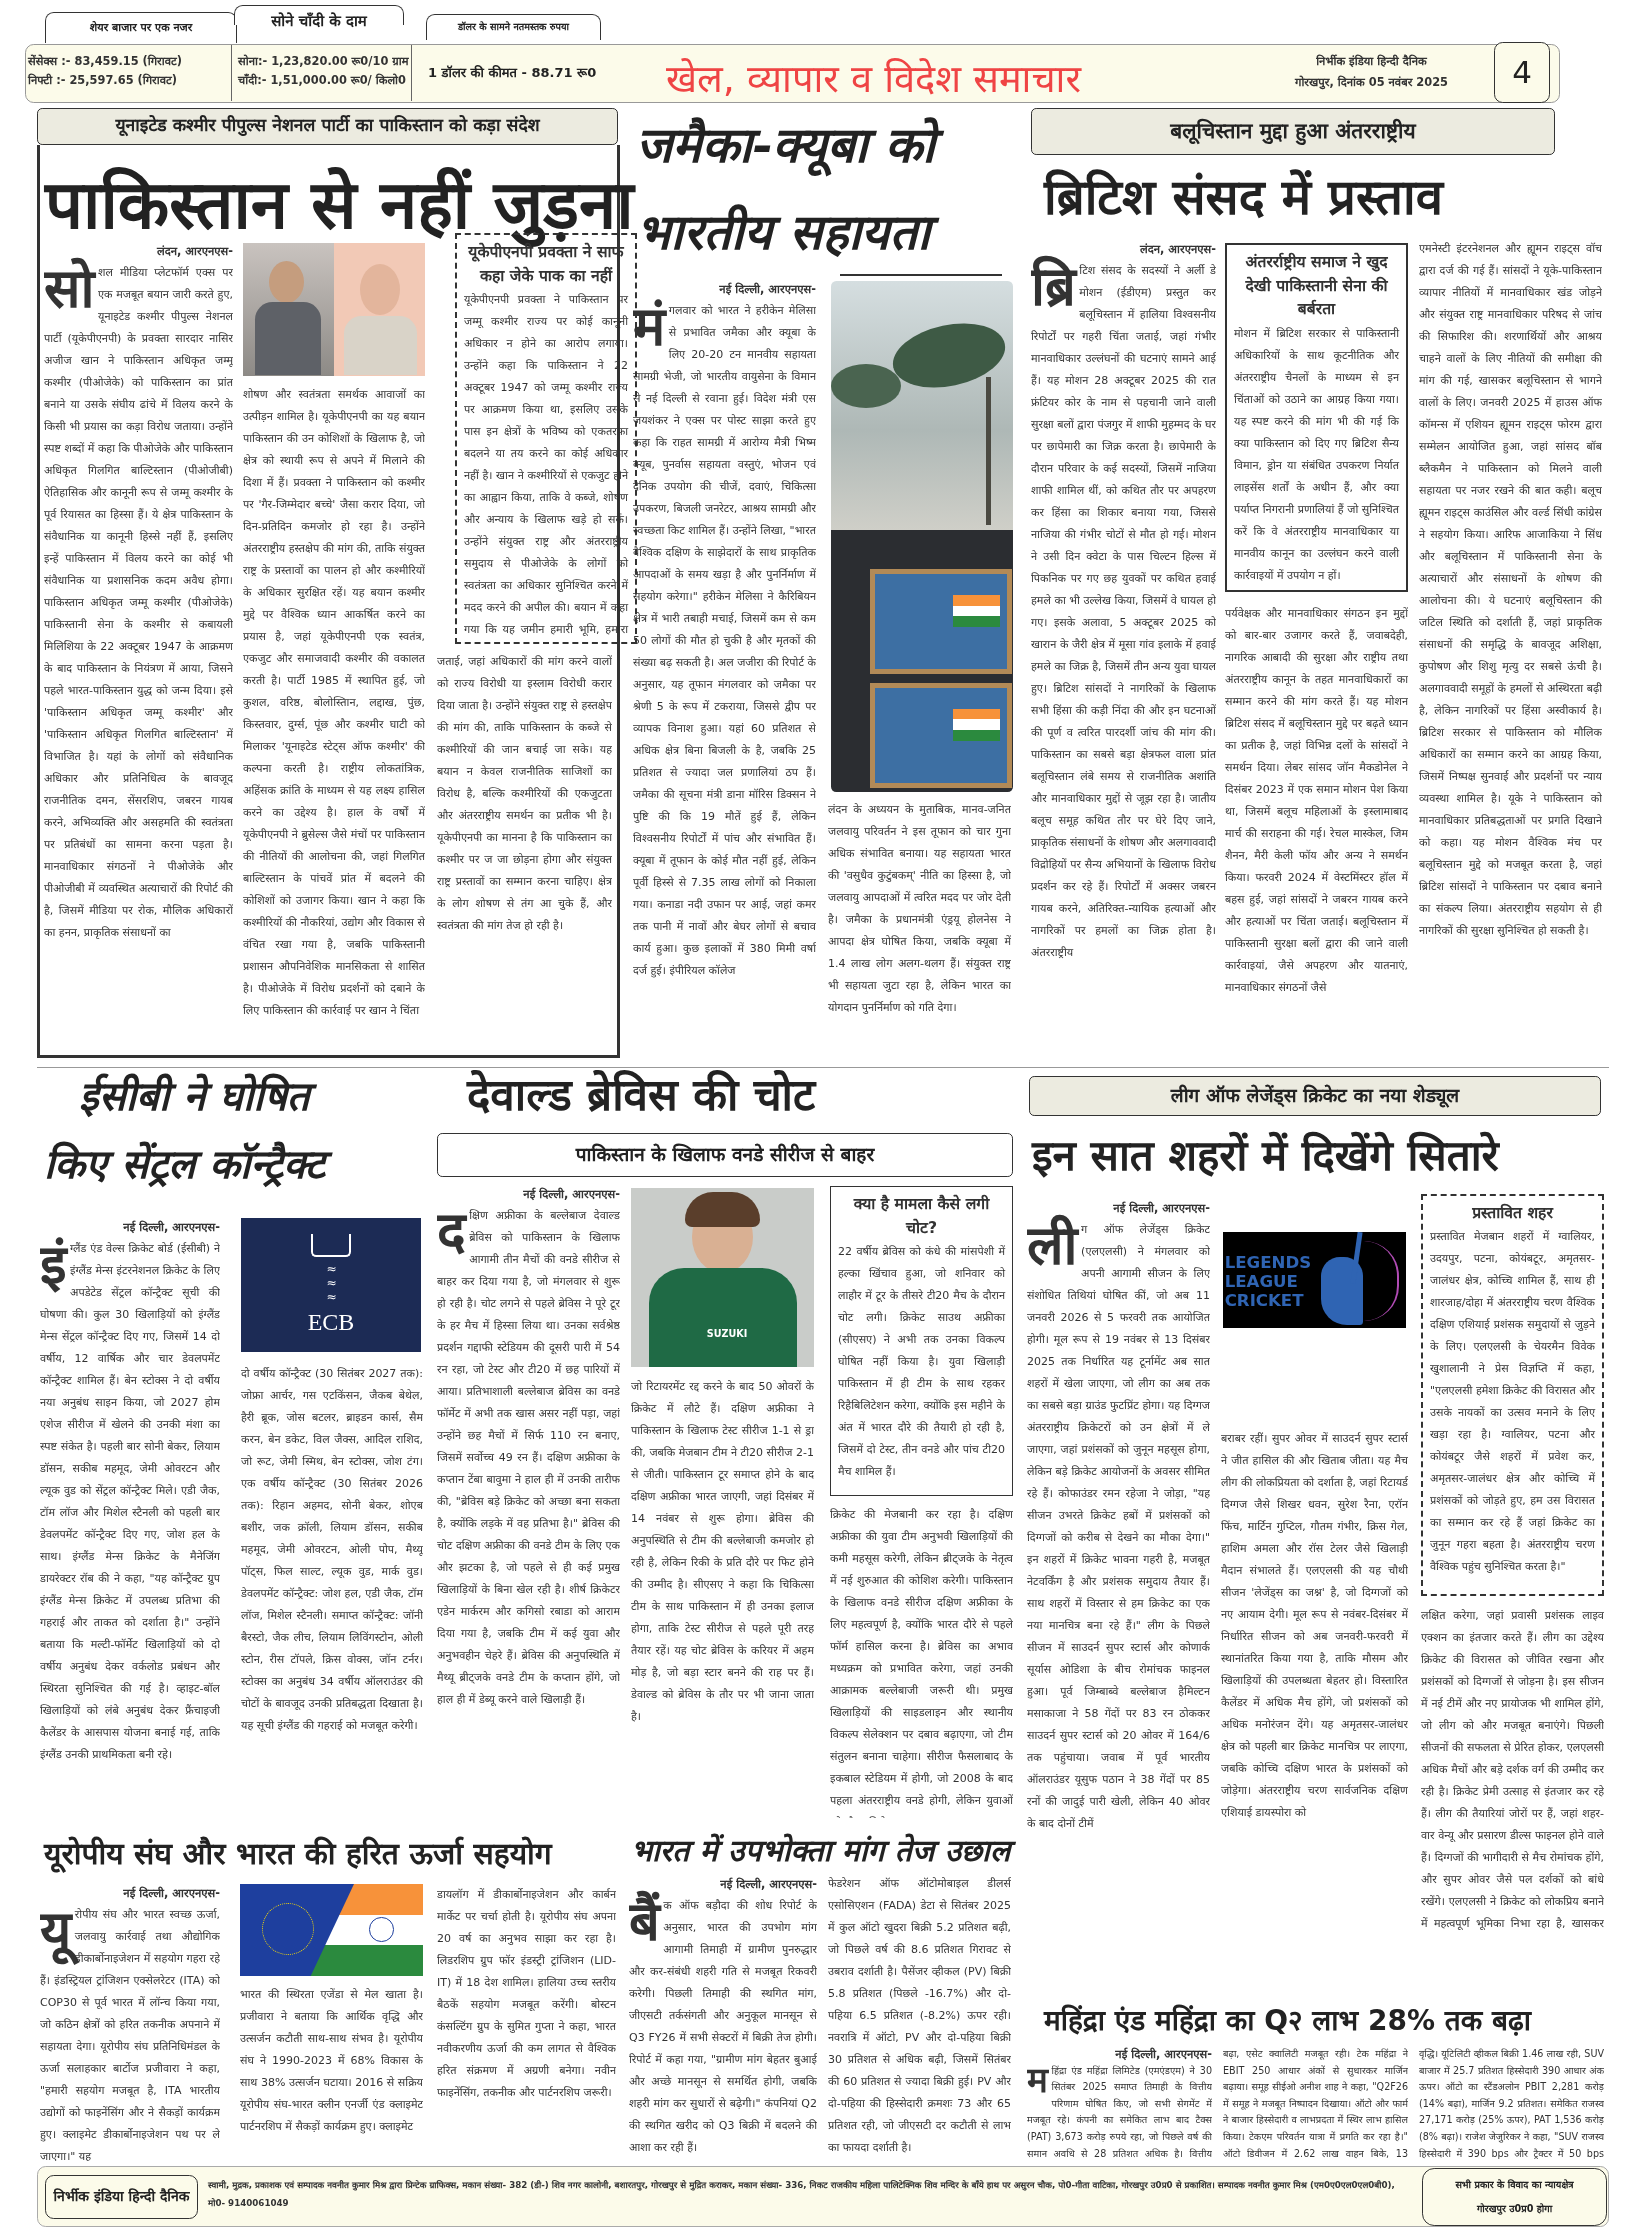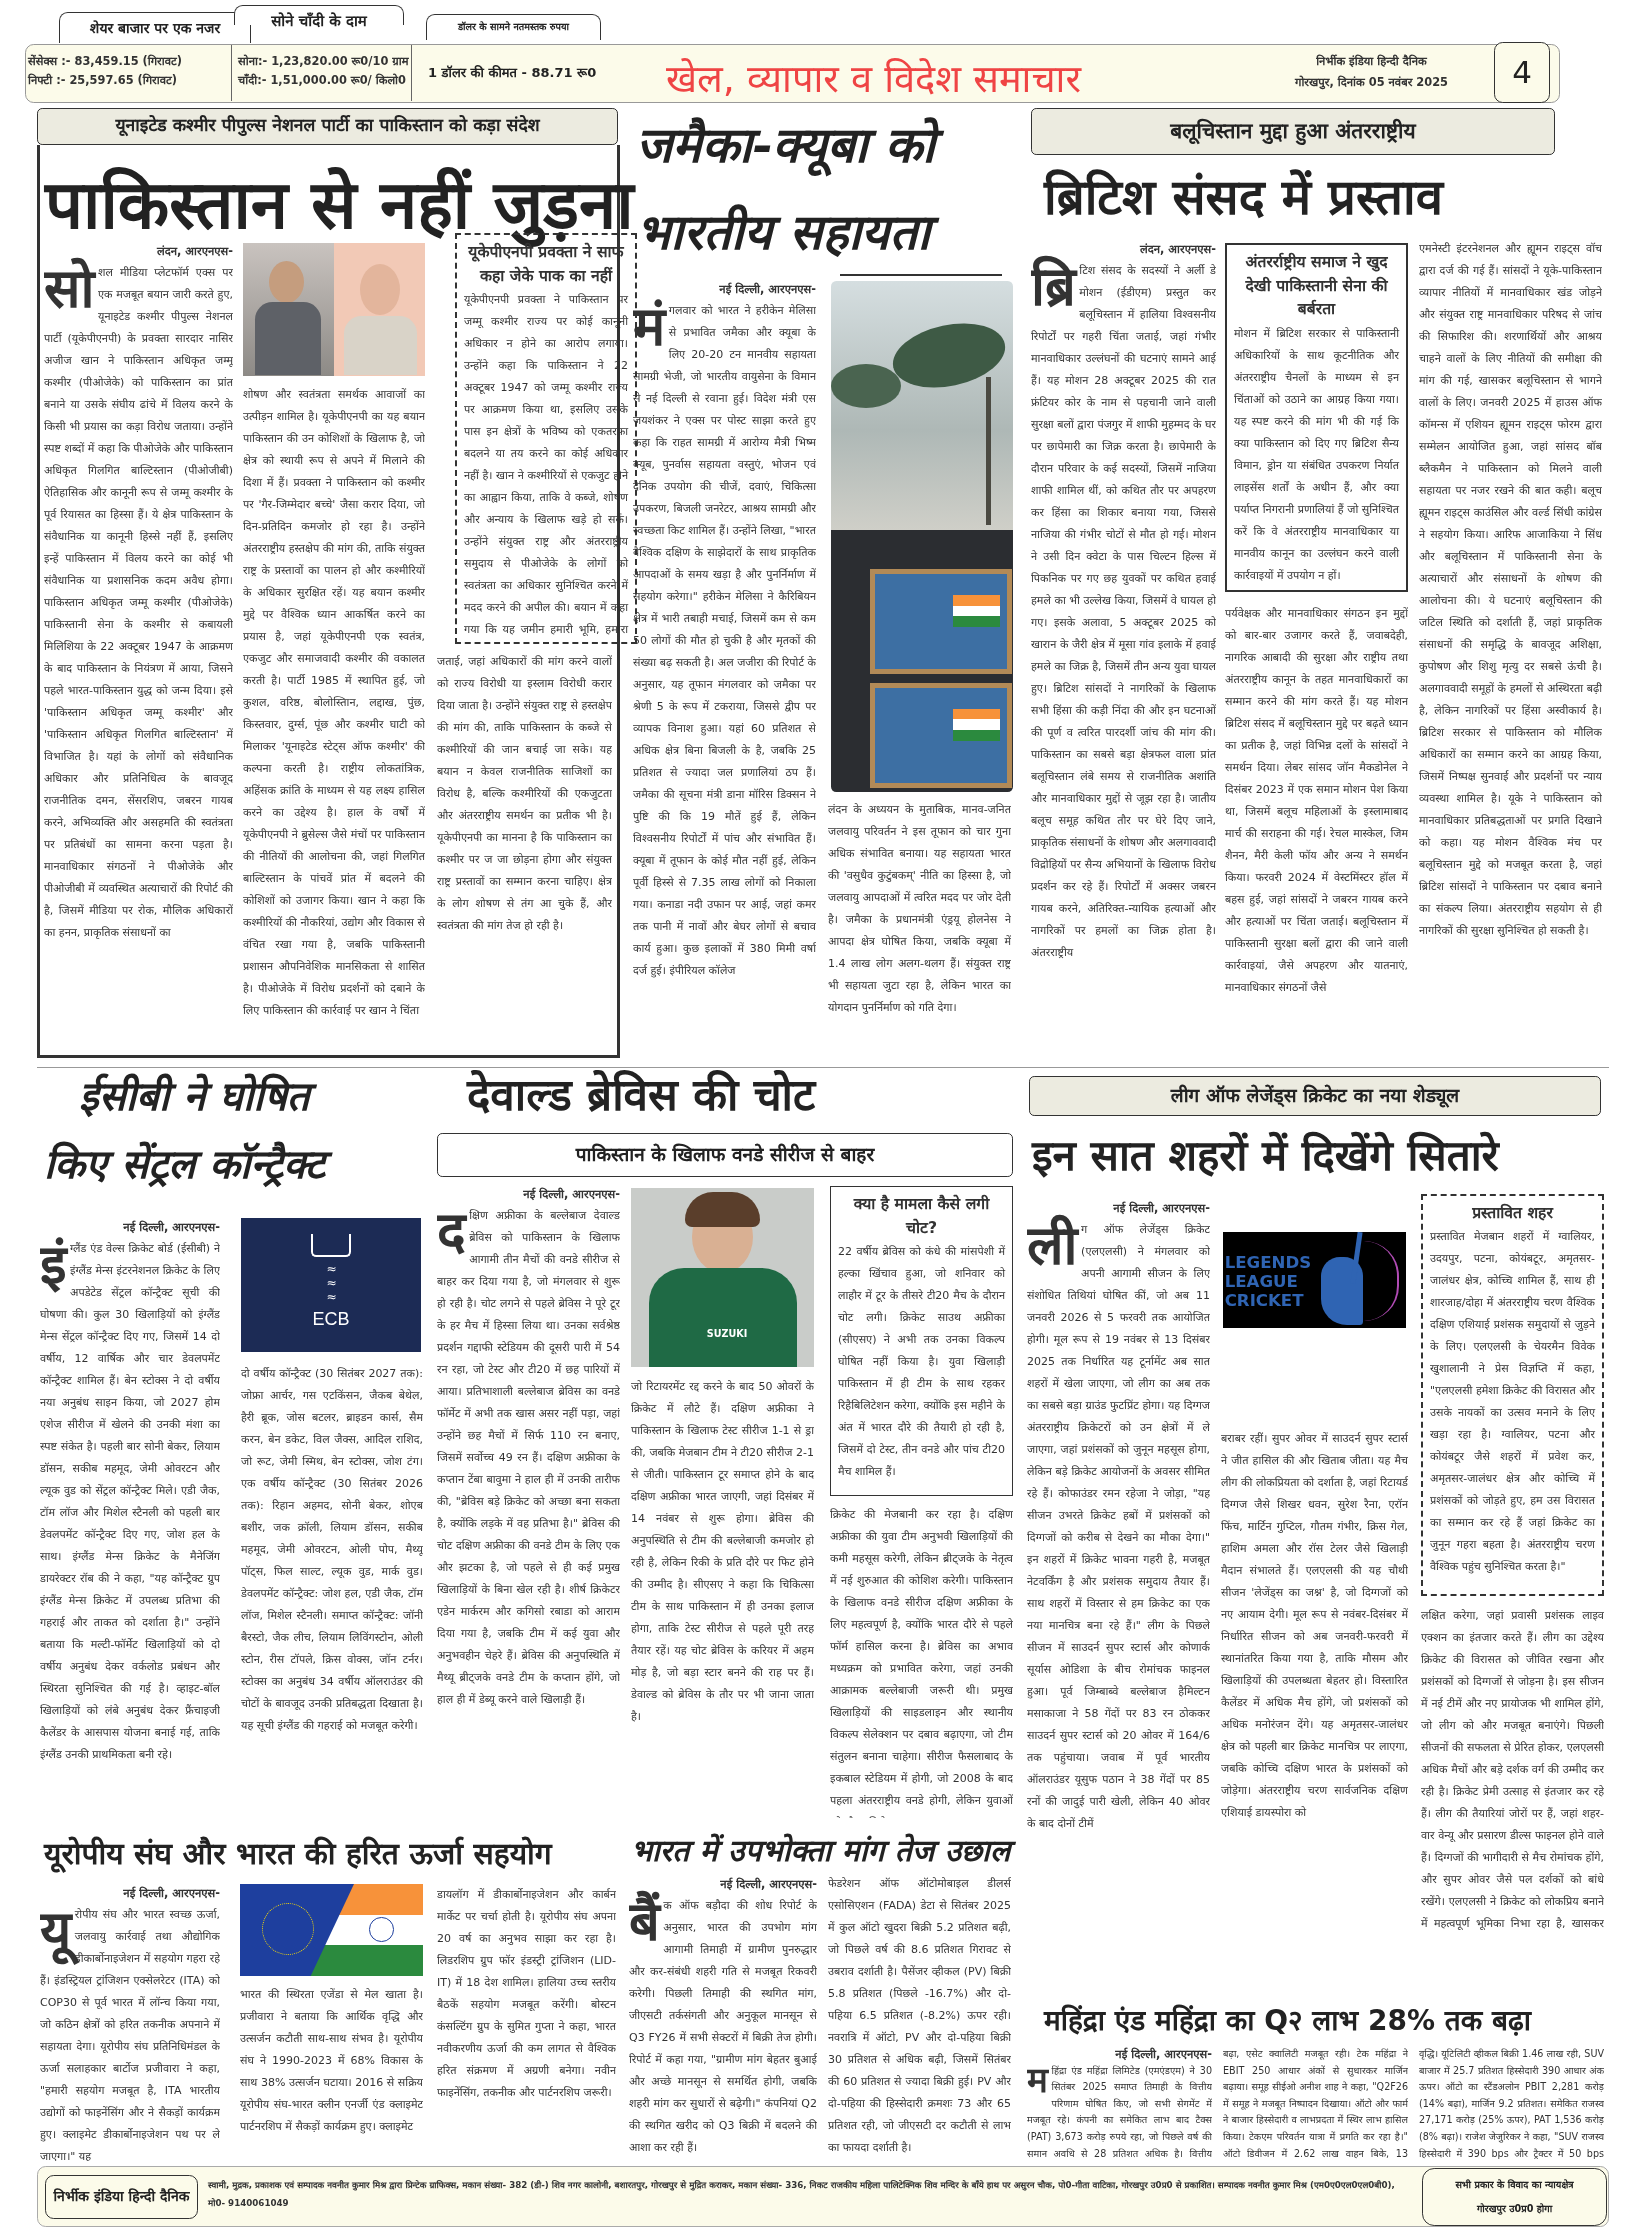--- a/index.html
+++ b/index.html
@@ -20,21 +20,21 @@
 .box h3{text-align:center;font-size:15.7px;line-height:23.6px;margin-bottom:1.7px}
 .dashed{border:2.6px dashed #333}
 .solid{border:2.6px solid #333}
 .photo{position:absolute;overflow:hidden}
 .rule{position:absolute;background:#333}
 .footer{position:absolute;top:2166px;left:37px;width:1572px;height:61px;background:#fcfbea;border-radius:8.7px;border:0.9px solid #aaa}
 </style>
 </head>
 <body>
 
-<div class="tab" style="left:59px;top:12.2px;width:192px;height:31px;font-size:14px;line-height:30px">शेयर बाजार पर एक नजर</div>
+<div class="tab" style="left:45px;top:12.2px;width:192px;height:31px;font-size:11px;line-height:30px">शेयर बाजार पर एक नजर</div>
 <div class="tab" style="left:234px;top:5px;width:170px;height:20px;font-size:15px;line-height:30px">सोने चाँदी के दाम</div>
 <div class="tab" style="left:426px;top:12.2px;width:175px;height:26px;font-size:9.6px;line-height:24.5px;top:14px">डॉलर के सामने नतमस्तक रुपया</div>
 
 <div class="band"></div>
 <div class="abs mini" style="left:28px;top:52px">
   <div>सेंसेक्स :- 83,459.15  (गिरावट)</div>
   <div>निफ्टी :-  25,597.65  (गिरावट)</div>
 </div>
 <div class="vsep" style="left:231px"></div>
 <div class="abs mini" style="left:238px;top:52px">
@@ -116,21 +116,21 @@
 
 <div class="hl ital" style="left:79px;top:1076px;font-size:40px">ईसीबी ने घोषित</div>
 <div class="hl ital" style="left:44px;top:1144px;font-size:40px">किए सेंट्रल कॉन्ट्रैक्ट</div>
 <div class="col" style="left:40px;top:1216px;width:180px;height:603px">
   <div class="dateline">नई दिल्ली, आरएनएस-</div>
   <span class="drop">इं</span><span>ग्लैंड एंड वेल्स क्रिकेट बोर्ड (ईसीबी) ने इंग्लैंड मेन्स इंटरनेशनल क्रिकेट के लिए अपडेटेड सेंट्रल कॉन्ट्रैक्ट सूची की घोषणा की। कुल 30 खिलाड़ियों को इंग्लैंड मेन्स सेंट्रल कॉन्ट्रैक्ट दिए गए, जिसमें 14 दो वर्षीय, 12 वार्षिक और चार डेवलपमेंट कॉन्ट्रैक्ट शामिल हैं। बेन स्टोक्स ने दो वर्षीय नया अनुबंध साइन किया, जो 2027 होम एशेज सीरीज में खेलने की उनकी मंशा का स्पष्ट संकेत है। पहली बार सोनी बेकर, लियाम डॉसन, सकीब महमूद, जेमी ओवरटन और ल्यूक वुड को सेंट्रल कॉन्ट्रैक्ट मिले। एडी जैक, टॉम लॉज और मिशेल स्टैनली को पहली बार डेवलपमेंट कॉन्ट्रैक्ट दिए गए, जोश हल के साथ। इंग्लैंड मेन्स क्रिकेट के मैनेजिंग डायरेक्टर रॉब की ने कहा, "यह कॉन्ट्रैक्ट ग्रुप इंग्लैंड मेन्स क्रिकेट में उपलब्ध प्रतिभा की गहराई और ताकत को दर्शाता है।" उन्होंने बताया कि मल्टी-फॉर्मेट खिलाड़ियों को दो वर्षीय अनुबंध देकर वर्कलोड प्रबंधन और स्थिरता सुनिश्चित की गई है। व्हाइट-बॉल खिलाड़ियों को लंबे अनुबंध देकर फ्रैंचाइजी कैलेंडर के आसपास योजना बनाई गई, ताकि इंग्लैंड उनकी प्राथमिकता बनी रहे।</span>
 </div>
 <div class="photo" style="left:241px;top:1218px;width:180px;height:134px;background:#1c2b55">
   <div style="position:absolute;left:70px;top:15.7px;width:40px;height:23px;border:2.6px solid #fff;border-top:none;border-radius:0 0 5.2px 5.2px"></div>
   <div style="position:absolute;left:72px;top:44px;width:37px;height:44px;color:#fff;font-size:12.2px;line-height:14px;text-align:center">≈<br>≈<br>≈</div>
-  <div style="position:absolute;left:0;top:91px;width:100%;text-align:center;color:#fff;font-family:Liberation Sans, sans-serif;font-size:18px">ECB</div>
+  <div style="position:absolute;left:0;top:91px;width:100%;text-align:center;color:#fff;font-family:Liberation Serif, serif;font-size:24px">ECB</div>
 </div>
 <div class="col" style="left:241px;top:1363px;width:182px;height:454px"><span>दो वर्षीय कॉन्ट्रैक्ट (30 सितंबर 2027 तक): जोफ्रा आर्चर, गस एटकिंसन, जैकब बेथेल, हैरी ब्रूक, जोस बटलर, ब्राइडन कार्स, सैम करन, बेन डकेट, विल जैक्स, आदिल राशिद, जो रूट, जेमी स्मिथ, बेन स्टोक्स, जोश टंग। एक वर्षीय कॉन्ट्रैक्ट (30 सितंबर 2026 तक): रिहान अहमद, सोनी बेकर, शोएब बशीर, जक क्रॉली, लियाम डॉसन, सकीब महमूद, जेमी ओवरटन, ओली पोप, मैथ्यू पॉट्स, फिल साल्ट, ल्यूक वुड, मार्क वुड। डेवलपमेंट कॉन्ट्रैक्ट: जोश हल, एडी जैक, टॉम लॉज, मिशेल स्टैनली। समाप्त कॉन्ट्रैक्ट: जॉनी बैरस्टो, जैक लीच, लियाम लिविंगस्टोन, ओली स्टोन, रीस टॉपले, क्रिस वोक्स, जॉन टर्नर। स्टोक्स का अनुबंध 34 वर्षीय ऑलराउंडर की चोटों के बावजूद उनकी प्रतिबद्धता दिखाता है। यह सूची इंग्लैंड की गहराई को मजबूत करेगी।</span></div>
 
 <div class="hl" style="left:467px;top:1073px;font-size:44px">देवाल्ड ब्रेविस की चोट</div>
 <div class="subhd white" style="left:437px;top:1133px;width:576px;height:44px;font-size:19px;line-height:40px">पाकिस्तान के खिलाफ वनडे सीरीज से बाहर</div>
 <div class="col" style="left:437px;top:1183px;width:183px;height:633px">
   <div class="dateline">नई दिल्ली, आरएनएस-</div>
   <span class="drop">द</span><span>क्षिण अफ्रीका के बल्लेबाज देवाल्ड ब्रेविस को पाकिस्तान के खिलाफ आगामी तीन मैचों की वनडे सीरीज से बाहर कर दिया गया है, जो मंगलवार से शुरू हो रही है। चोट लगने से पहले ब्रेविस ने पूरे टूर के हर मैच में हिस्सा लिया था। उनका सर्वश्रेष्ठ प्रदर्शन गद्दाफी स्टेडियम की दूसरी पारी में 54 रन रहा, जो टेस्ट और टी20 में छह पारियों में आया। प्रतिभाशाली बल्लेबाज ब्रेविस का वनडे फॉर्मेट में अभी तक खास असर नहीं पड़ा, जहां उन्होंने छह मैचों में सिर्फ 110 रन बनाए, जिसमें सर्वोच्च 49 रन हैं। दक्षिण अफ्रीका के कप्तान टेंबा बावुमा ने हाल ही में उनकी तारीफ की, "ब्रेविस बड़े क्रिकेट को अच्छा बना सकता है, क्योंकि लड़के में वह प्रतिभा है।" ब्रेविस की चोट दक्षिण अफ्रीका की वनडे टीम के लिए एक और झटका है, जो पहले से ही कई प्रमुख खिलाड़ियों के बिना खेल रही है। शीर्ष क्रिकेटर एडेन मार्करम और कगिसो रबाडा को आराम दिया गया है, जबकि टीम में कई युवा और अनुभवहीन चेहरे हैं। ब्रेविस की अनुपस्थिति में मैथ्यू ब्रीट्जके वनडे टीम के कप्तान होंगे, जो हाल ही में डेब्यू करने वाले खिलाड़ी हैं।</span>
 </div>
 <div class="photo" style="left:631px;top:1188px;width:183px;height:179px;background:#c9ccc9">

